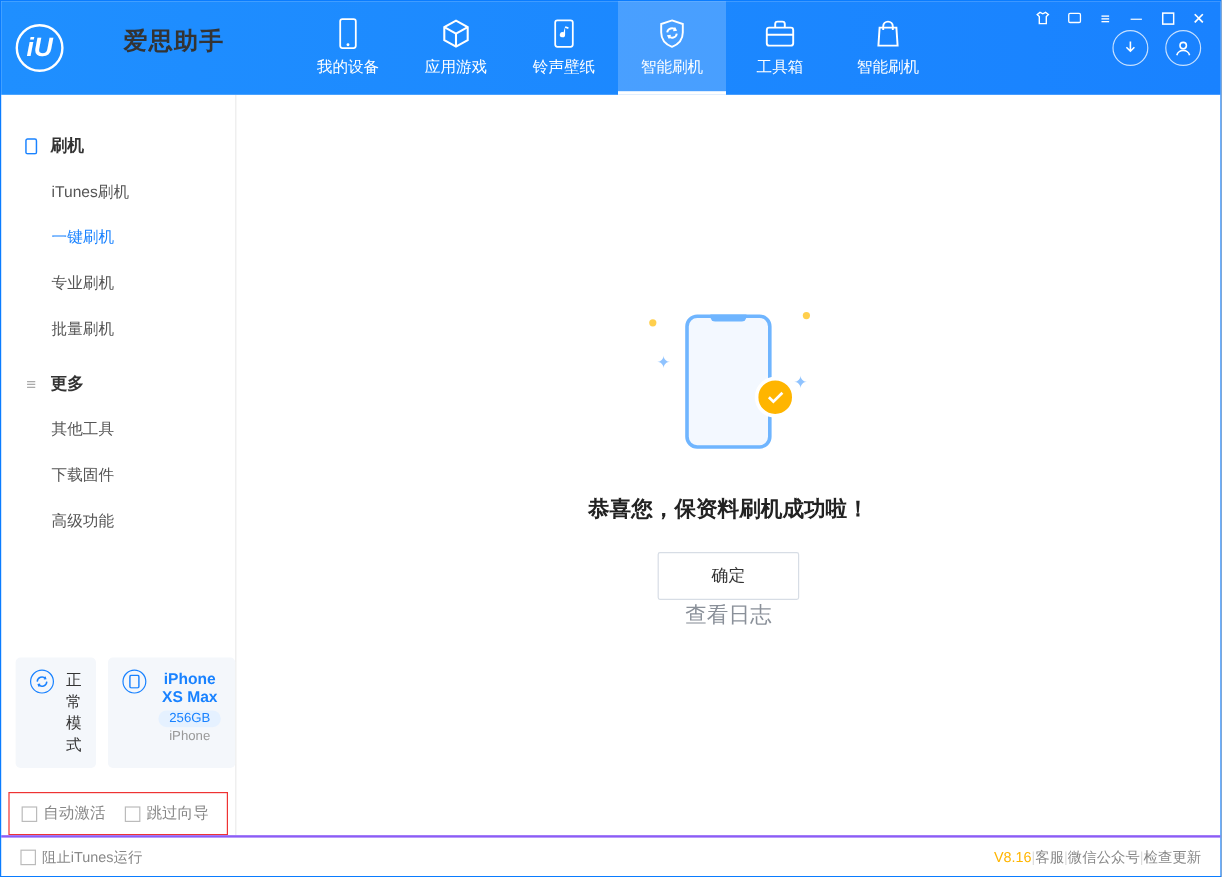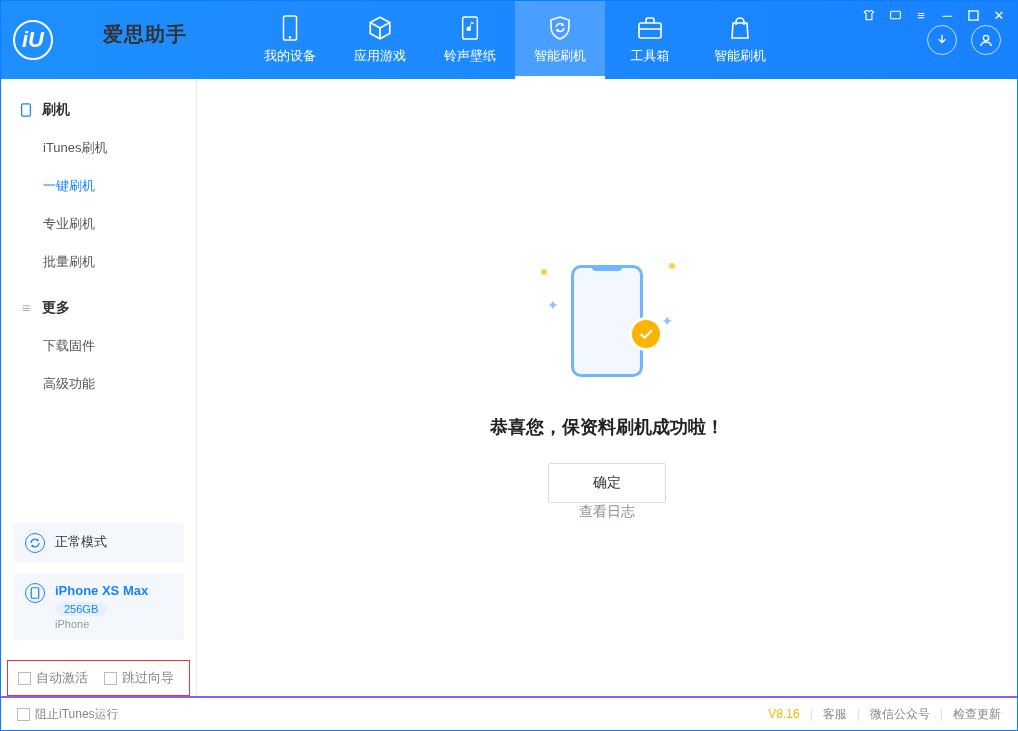--- a/index.html
+++ b/index.html
@@ -32,32 +32,32 @@
 .nav-icon { width: 26px; height: 26px; margin-bottom: 6px; display: flex; align-items: center; justify-content: center; }
 .header-right { margin-left: auto; display: flex; align-items: center; padding-right: 16px; gap: 14px; }
 .circle-btn {
   width: 30px; height: 30px; border: 1.5px solid rgba(255,255,255,0.75); border-radius: 50%;
   display: flex; align-items: center; justify-content: center; color: #fff; cursor: pointer;
 }
 .win-controls { position: absolute; top: 6px; right: 10px; display: flex; gap: 10px; color: #fff; font-size: 13px; align-items: center; }
 .win-controls span { cursor: pointer; display: inline-flex; align-items: center; justify-content: center; width: 16px; height: 16px; }
 .body { display: flex; flex: 1; overflow: hidden; }
 .sidebar { width: 196px; border-right: 1px solid #ebebeb; display: flex; flex-direction: column; }
-.sb-content { flex: 1; padding-top: 12px; overflow: auto; }
+.sb-content { flex: 1; padding-top: 24px; overflow: auto; }
 .sb-group { margin-bottom: 8px; }
 .sb-title {
   display: flex; align-items: center; gap: 9px; padding: 10px 18px; color: #333; font-size: 14px; font-weight: 600;
 }
 .sb-title .ico { width: 14px; height: 14px; display: flex; align-items: center; justify-content: center; color: #0a7cff; }
 .sb-title.grey .ico { color: #999; }
 .sb-item {
   padding: 10px 18px 10px 42px; font-size: 13px; color: #555; cursor: pointer;
 }
 .sb-item.active { color: #1982ff; }
-.sb-devices { padding: 12px; display: flex; flex-direction: column; gap: 10px; }
+.sb-devices { padding: 12px; display: flex; flex-direction: row; gap: 10px; text-align: center; }
 .device-card {
   background: #f4f7fb; border-radius: 4px; padding: 10px 12px; display: flex; align-items: flex-start; gap: 10px;
   font-size: 13px;
 }
 .device-card .dicon {
   width: 20px; height: 20px; border-radius: 50%; border: 1.5px solid #1982ff; color: #1982ff;
   display: flex; align-items: center; justify-content: center; font-size: 11px; flex-shrink: 0;
 }
 .device-card.mode .name { color: #333; }
 .device-card.dev .name { color: #1982ff; font-weight: 600; }
@@ -90,27 +90,27 @@
 .d1 { width: 6px; height: 6px; background: #ffcf4d; left: 4px; top: 14px; }
 .d2 { width: 6px; height: 6px; background: #ffcf4d; right: 2px; top: 8px; }
 .sp { position: absolute; color: #8fc3ff; font-size: 14px; }
 .sp1 { left: 10px; top: 42px; }
 .sp2 { right: 4px; bottom: 56px; }
 .success-text { font-size: 18px; font-weight: 600; color: #222; margin-bottom: 24px; }
 .ok-btn {
   border: 1px solid #d7dde5; background: #fff; padding: 10px 44px; font-size: 14px; color: #333;
   cursor: pointer; border-radius: 2px;
 }
-.log-link { margin-top: 0; font-size: 14px; color: #8a9099; cursor: pointer; }
+.log-link { margin-top: 0; font-size: 18px; color: #8a9099; cursor: pointer; }
 .statusbar {
   height: 34px; border-top: 2px solid #8b5cf6; display: flex; align-items: center;
   padding: 0 16px; font-size: 12px; color: #888; gap: 14px;
 }
 .statusbar .left { display: flex; align-items: center; gap: 6px; }
-.statusbar .right { margin-left: auto; display: flex; align-items: center; gap: 10px; }
+.statusbar .right { margin-left: auto; display: flex; align-items: center; }
 .sep { color: #ddd; }
 svg { display: block; }
 </style>
 </head>
 <body>
 
 <div class="window">
 
   <div class="header">
     <div class="win-controls">
@@ -231,20 +231,21 @@
           <div class="sb-item">iTunes刷机</div>
           <div class="sb-item active">一键刷机</div>
           <div class="sb-item">专业刷机</div>
           <div class="sb-item">批量刷机</div>
         </div>
         <div class="sb-group">
           <div class="sb-title grey">
             <span class="ico" style="color:#aaa">≡</span>
             <span>更多</span>
           </div>
+          <div class="sb-item">其他工具</div>
           <div class="sb-item">下载固件</div>
           <div class="sb-item">高级功能</div>
         </div>
       </div>
 
       <div class="sb-devices">
         <div class="device-card mode">
           <div class="dicon">
             <svg width="12" height="12" viewBox="0 0 24 24" fill="none" stroke="#1982ff" stroke-width="2.4">
                 <path d="M4 12a8 8 0 0 1 14-5M20 12a8 8 0 0 1-14 5"></path>

